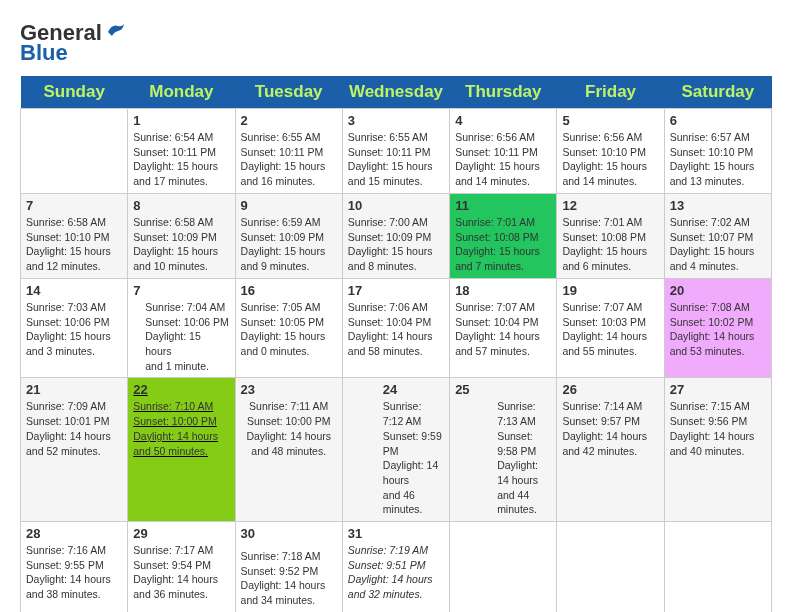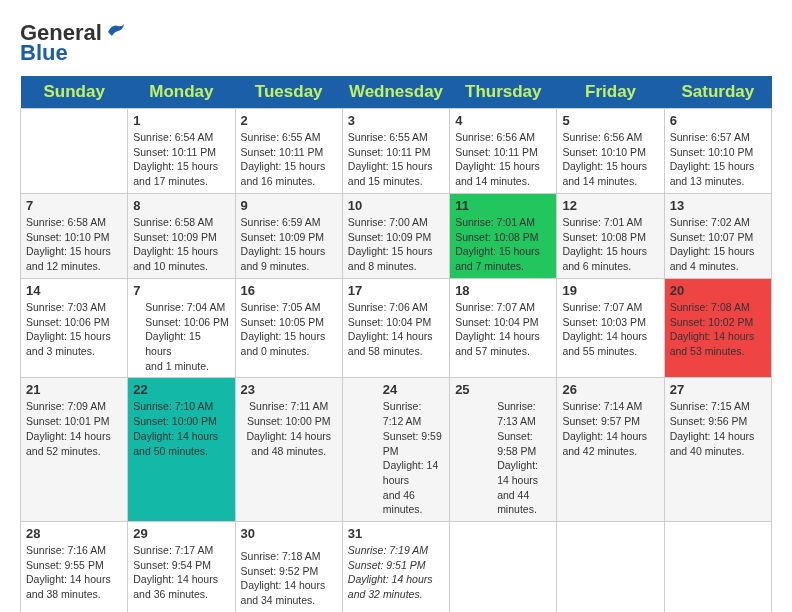--- a/index.html
+++ b/index.html
@@ -239,37 +239,37 @@
 Daylight: 14 hours
 and 57 minutes.</div>
         </td>
         <td style="background-color: rgb(255, 255, 255);">
           <span class="day-num">19</span>
           <div class="day-info" style="white-space: pre-line;">Sunrise: 7:07 AM
 Sunset: 10:03 PM
 Daylight: 14 hours
 and 55 minutes.</div>
         </td>
-        <td style="background-color: #ef4444;">
+        <td style="background-color: #f0abfc;">
           <span class="day-num">20</span>
           <div class="day-info" style="white-space: pre-line;">Sunrise: 7:08 AM
 Sunset: 10:02 PM
 Daylight: 14 hours
 and 53 minutes.</div>
         </td>
       </tr>
       <tr>
         <td style="background-color: rgb(245, 245, 245);">
           <span class="day-num">21</span>
           <div class="day-info" style="white-space: pre-line;">Sunrise: 7:09 AM
 Sunset: 10:01 PM
 Daylight: 14 hours
 and 52 minutes.</div>
         </td>
-        <td style="background-color: #14b8a6;">
+        <td style="background-color: #84cc16; text-decoration: underline;">
           <span class="day-num">22</span>
           <div class="day-info" style="white-space: pre-line;">Sunrise: 7:10 AM
 Sunset: 10:00 PM
 Daylight: 14 hours
 and 50 minutes.</div>
         </td>
         <td style="background-color: rgb(245, 245, 245);">
           <span class="day-num">23</span>
           <div class="day-info" style="white-space: pre-line; text-align: center;">Sunrise: 7:11 AM
 Sunset: 10:00 PM

